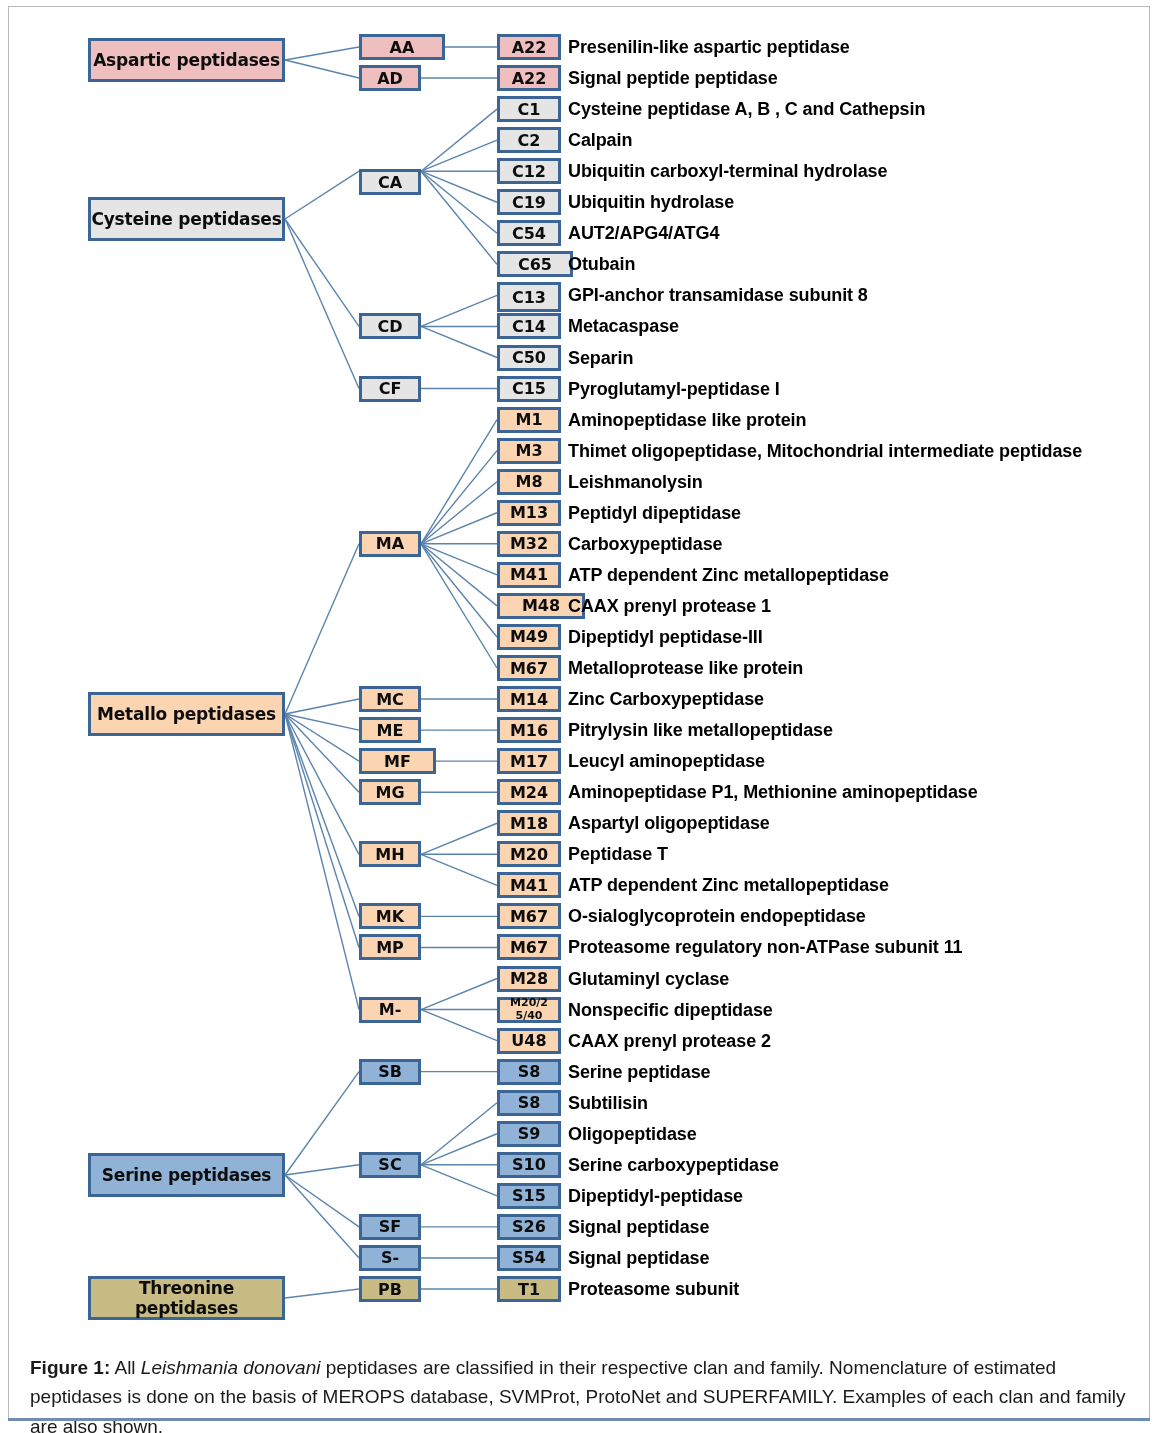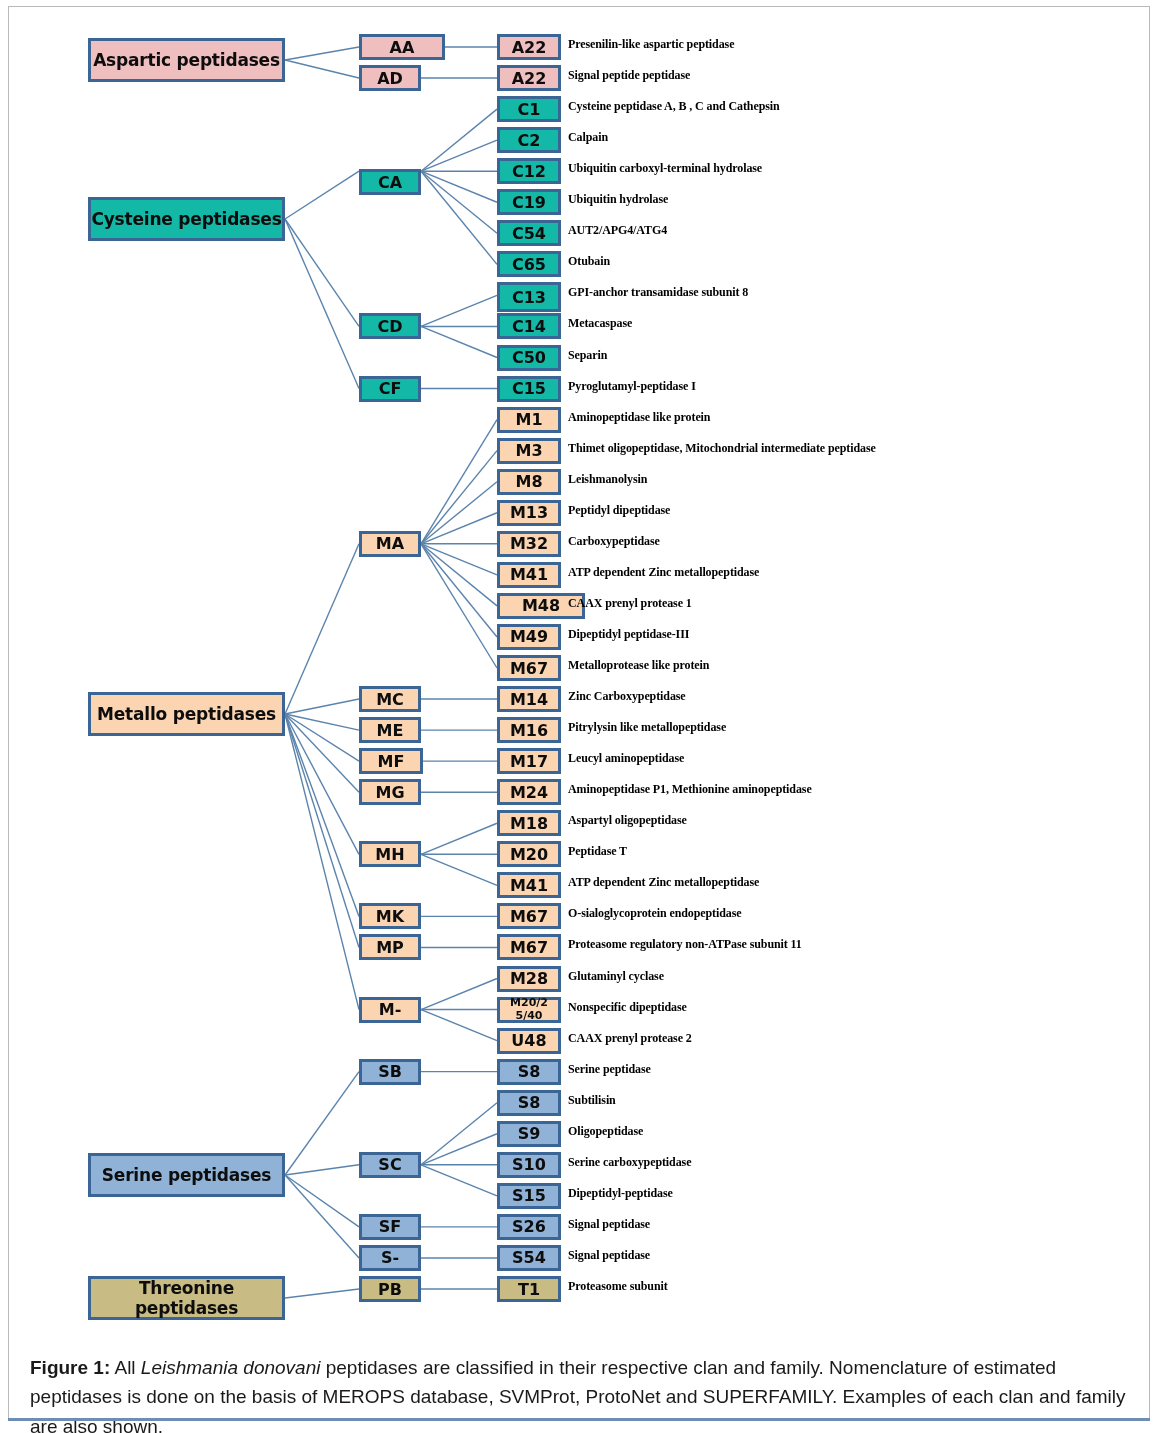--- a/index.html
+++ b/index.html
@@ -8,25 +8,25 @@
   #frame{position:absolute;left:8px;top:6px;width:1142px;height:1414px;border:1px solid #b9b9b9;box-sizing:border-box;}
 
   #diagram{position:absolute;left:0;top:0;width:1160px;height:1340px;}
   svg#links{position:absolute;left:0;top:0;width:1160px;height:1340px;}
 
   .node{position:absolute;box-sizing:border-box;border:3px solid #3b6595;display:flex;align-items:center;justify-content:center;text-align:center;}
   .clsbox{font-family:"DejaVu Sans",sans-serif;font-weight:bold;font-size:17px;color:#0d0d0d;letter-spacing:-0.2px;}
   .clanbox,.fambox{font-family:"DejaVu Sans",sans-serif;font-weight:bold;font-size:16px;color:#0d0d0d;}
   .fambox.two-line{font-size:11px;line-height:1.1;flex-direction:column;}
 
-  .desc{position:absolute;font-family:Liberation Serif, serif;font-weight:bold;font-size:12px;color:#000000;white-space:nowrap;letter-spacing:-0.1px;}
+  .desc{position:absolute;font-family:Liberation Sans, sans-serif;font-weight:bold;font-size:18px;color:#000000;white-space:nowrap;letter-spacing:-0.1px;}
 
   
   .pk{background:#efbfc0;}
-  .gr{background:#14b8a6;}
+  .gr{background:#e5e5e5;}
   .og{background:#fbd5b2;}
   .bl{background:#8fb2d6;}
   .tn{background:#c8bc84;}
 
   #caption{position:absolute;left:30px;top:1353px;width:1100px;font-family:"Liberation Sans",sans-serif;font-size:19px;line-height:1.55;color:#1a1a1a;}
   #caption b{font-weight:bold;}
   #caption i{font-style:italic;}
   #botline{position:absolute;left:8px;top:1418px;width:1142px;height:3px;background:#6f8db4;}
 </style>
 </head>
@@ -105,21 +105,21 @@
         <div class="node clsbox bl" style="left: 88px; top: 1153px; width: 197px; height: 44px;">Serine peptidases</div>
         <div class="node clsbox tn" style="left: 88px; top: 1276px; width: 197px; height: 44px;">Threonine peptidases</div>
         <div class="node clanbox pk" style="left: 359px; top: 34px; width: 86px; height: 26px;">AA</div>
         <div class="node clanbox pk" style="left: 359px; top: 65.05px; width: 62px; height: 26px;">AD</div>
         <div class="node clanbox gr" style="left: 359px; top: 169px; width: 62px; height: 26px;">CA</div>
         <div class="node clanbox gr" style="left: 359px; top: 313.45px; width: 62px; height: 26px;">CD</div>
         <div class="node clanbox gr" style="left: 359px; top: 375.55px; width: 62px; height: 26px;">CF</div>
         <div class="node clanbox og" style="left: 359px; top: 530.8px; width: 62px; height: 26px;">MA</div>
         <div class="node clanbox og" style="left: 359px; top: 686.05px; width: 62px; height: 26px;">MC</div>
         <div class="node clanbox og" style="left: 359px; top: 717.1px; width: 62px; height: 26px;">ME</div>
-        <div class="node clanbox og" style="left: 359px; top: 748.15px; width: 64px; height: 26px;">MF</div>
+        <div class="node clanbox og" style="left: 359px; top: 748.15px; width: 77px; height: 26px;">MF</div>
         <div class="node clanbox og" style="left: 359px; top: 779.2px; width: 62px; height: 26px;">MG</div>
         <div class="node clanbox og" style="left: 359px; top: 841.3px; width: 62px; height: 26px;">MH</div>
         <div class="node clanbox og" style="left: 359px; top: 903.4px; width: 62px; height: 26px;">MK</div>
         <div class="node clanbox og" style="left: 359px; top: 934.45px; width: 62px; height: 26px;">MP</div>
         <div class="node clanbox og" style="left: 359px; top: 996.55px; width: 62px; height: 26px;">M-</div>
         <div class="node clanbox bl" style="left: 359px; top: 1058.65px; width: 62px; height: 26px;">SB</div>
         <div class="node clanbox bl" style="left: 359px; top: 1151.8px; width: 62px; height: 26px;">SC</div>
         <div class="node clanbox bl" style="left: 359px; top: 1213.9px; width: 62px; height: 26px;">SF</div>
         <div class="node clanbox bl" style="left: 359px; top: 1244.95px; width: 62px; height: 26px;">S-</div>
         <div class="node clanbox tn" style="left: 359px; top: 1276px; width: 62px; height: 26px;">PB</div>
@@ -130,21 +130,21 @@
         <div class="node fambox gr" style="left: 497px; top: 96.1px; width: 64px; height: 26px;">C1</div>
         <div class="desc" style="left: 568px; top: 99.1px;">Cysteine peptidase A, B , C and Cathepsin</div>
         <div class="node fambox gr" style="left: 497px; top: 127.15px; width: 64px; height: 26px;">C2</div>
         <div class="desc" style="left: 568px; top: 130.15px;">Calpain</div>
         <div class="node fambox gr" style="left: 497px; top: 158.2px; width: 64px; height: 26px;">C12</div>
         <div class="desc" style="left: 568px; top: 161.2px;">Ubiquitin carboxyl-terminal hydrolase</div>
         <div class="node fambox gr" style="left: 497px; top: 189.25px; width: 64px; height: 26px;">C19</div>
         <div class="desc" style="left: 568px; top: 192.25px;">Ubiquitin hydrolase</div>
         <div class="node fambox gr" style="left: 497px; top: 220.3px; width: 64px; height: 26px;">C54</div>
         <div class="desc" style="left: 568px; top: 223.3px;">AUT2/APG4/ATG4</div>
-        <div class="node fambox gr" style="left: 497px; top: 251.35px; width: 64px; height: 26px; text-align: center;">C65</div>
+        <div class="node fambox gr" style="left: 497px; top: 251.35px; width: 76px; height: 26px; text-align: center;">C65</div>
         <div class="desc" style="left: 568px; top: 254.35px;">Otubain</div>
         <div class="node fambox gr" style="left: 497px; top: 282.4px; width: 64px; height: 30px;">C13</div>
         <div class="desc" style="left: 568px; top: 285.4px;">GPI-anchor transamidase subunit 8</div>
         <div class="node fambox gr" style="left: 497px; top: 313.45px; width: 64px; height: 26px;">C14</div>
         <div class="desc" style="left: 568px; top: 316.45px;">Metacaspase</div>
         <div class="node fambox gr" style="left: 497px; top: 344.5px; width: 64px; height: 26px;">C50</div>
         <div class="desc" style="left: 568px; top: 347.5px;">Separin</div>
         <div class="node fambox gr" style="left: 497px; top: 375.55px; width: 64px; height: 26px;">C15</div>
         <div class="desc" style="left: 568px; top: 378.55px;">Pyroglutamyl-peptidase I</div>
         <div class="node fambox og" style="left: 497px; top: 406.6px; width: 64px; height: 26px;">M1</div>

